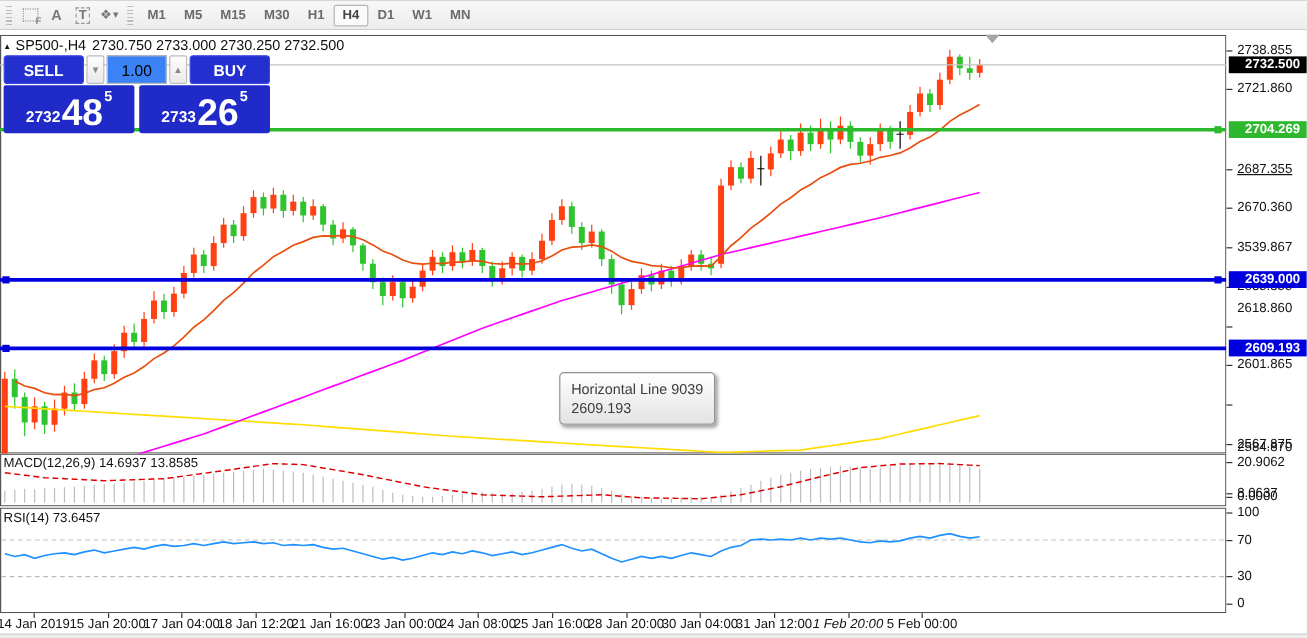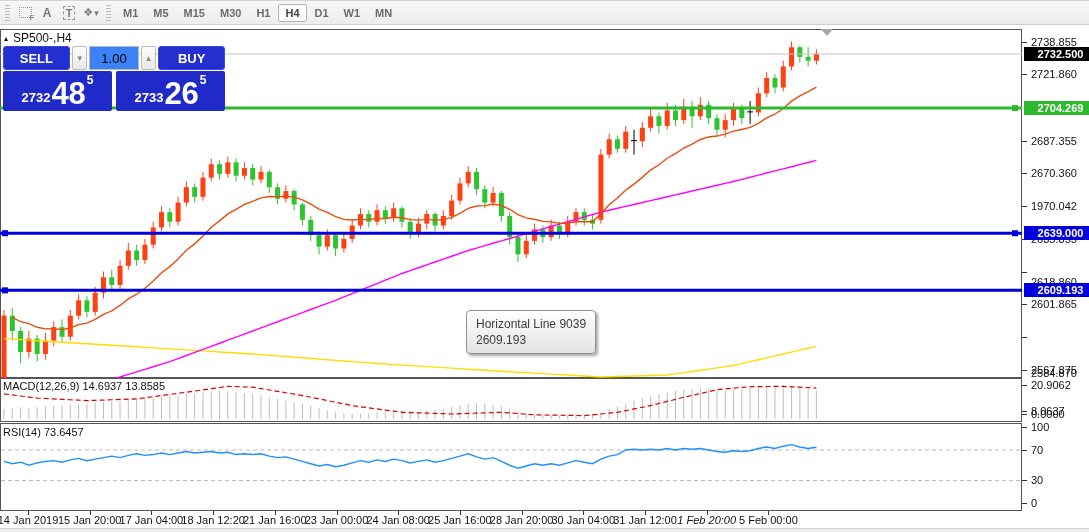--- a/index.html
+++ b/index.html
@@ -428,20 +428,21 @@
       <line x1="1" y1="27" x2="1021" y2="27" stroke="#bdbdbd" stroke-width="1" stroke-dasharray="4 3"></line>
       <line x1="1" y1="57.48" x2="1021" y2="57.48" stroke="#bdbdbd" stroke-width="1" stroke-dasharray="4 3"></line>
       <path d="M4,38.43 L12.29,40.72 L20.58,39.19 L28.87,42.24 L37.16,39.95 L45.45,38.43 L53.74,37.67 L62.03,39.19 L70.32,36.91 L78.61,35.38 L86.9,37.67 L95.19,36.14 L103.48,34.62 L111.77,33.1 L120.06,34.62 L128.35,32.33 L136.64,30.81 L144.93,32.33 L153.22,31.57 L161.51,30.05 L169.8,31.57 L178.09,30.05 L186.38,28.52 L194.67,30.05 L202.96,29.29 L211.25,28.52 L219.54,30.05 L227.83,29.29 L236.12,31.57 L244.41,30.81 L252.7,31.57 L260.99,30.81 L269.28,33.1 L277.57,34.62 L285.86,33.86 L294.15,36.14 L302.44,38.43 L310.73,40.72 L319.02,43 L327.31,41.48 L335.6,43.76 L343.89,42.24 L352.18,39.95 L360.47,37.67 L368.76,39.19 L377.05,36.91 L385.34,38.43 L393.63,36.14 L401.92,37.67 L410.21,39.95 L418.5,38.43 L426.79,36.91 L435.08,39.19 L443.37,37.67 L451.66,35.38 L459.95,33.1 L468.24,30.81 L476.53,33.86 L484.82,36.14 L493.11,34.62 L501.4,38.43 L509.69,42.24 L517.98,45.29 L526.27,43 L534.56,40.72 L542.85,42.24 L551.14,40.72 L559.43,42.24 L567.72,39.95 L576.01,37.67 L584.3,39.19 L592.59,40.72 L600.88,36.14 L609.17,33.1 L617.46,31.57 L625.75,27 L634.04,26.24 L642.33,27 L650.62,26.24 L658.91,27 L667.2,25.48 L675.49,27 L683.78,25.48 L692.07,26.24 L700.36,25.48 L708.65,27 L716.94,28.52 L725.23,29.29 L733.52,27.76 L741.81,28.52 L750.1,27.76 L758.39,25.48 L766.68,23.95 L774.97,25.48 L783.26,23.19 L791.55,21.67 L799.84,23.95 L808.13,25.48 L816.42,24.26" fill="none" stroke="#1e90ff" stroke-width="1.4"></path>
     </svg>
 
   <div class="scroll-marker"></div>
 
   <div class="chart-title">
     <span class="tri">▴</span>
     <span>SP500-,H4</span>
+    <span>2730.750 2733.000 2730.250 2732.500</span>
   </div>
 
   <div class="trade-panel">
     <div class="tp-row1">
       <div class="btn-blue sellbuy">SELL</div>
       <div class="spin">▼</div>
       <div class="vol">1.00</div>
       <div class="spin">▲</div>
       <div class="btn-blue sellbuy">BUY</div>
     </div>
@@ -469,29 +470,29 @@
   <div class="ind-label" style="top:425px">RSI(14) 73.6457</div>
 
   <div class="axis-col" id="price-axis"></div>
   <div id="time-axis"></div>
   <div class="bottom-strip"></div>
 <div class="tick-dash" style="top: 40.81px;"></div>
     <div class="tick-label" style="top: 34.81px;">2738.855</div>
     <div class="tick-dash" style="top: 73.39px;"></div>
     <div class="tick-label" style="top: 67.39px;">2721.860</div>
     <div class="tick-dash" style="top: 139.53px;"></div>
-    <div class="tick-label" style="top: 133.53px;">2687.355</div>
+    <div class="tick-label" style="top: 133.53px; text-decoration: underline;">2687.355</div>
     <div class="tick-dash" style="top: 172.11px;"></div>
     <div class="tick-label" style="top: 166.11px;">2670.360</div>
     <div class="tick-dash" style="top: 204.68px;"></div>
-    <div class="tick-label" style="top: 198.68px;">1970.042</div>
+    <div class="tick-label" style="top: 198.68px;">3539.867</div>
     <div class="tick-dash" style="top: 238.24px;"></div>
     <div class="tick-label" style="top: 232.24px;">2635.855</div>
     <div class="tick-dash" style="top: 270.82px;"></div>
-    <div class="tick-label" style="top: 275px; text-align: right;">2618.860</div>
+    <div class="tick-label" style="top: 250px; text-align: right;">2618.860</div>
     <div class="tick-dash" style="top: 303.4px;"></div>
     <div class="tick-label" style="top: 297.4px;">2601.865</div>
     <div class="tick-dash" style="top: 335.97px;"></div>
     <div class="tick-label" style="top: 329.97px; margin-top: 36px;">2584.870</div>
     <div class="tick-dash" style="top: 368.55px;"></div>
     <div class="tick-label" style="top: 362.55px;">2567.875</div>
     <div class="badge" style="top: 46px; background: rgb(0, 0, 0);">2732.500</div>
     <div class="badge" style="top: 100.11px; background: rgb(45, 184, 45);">2704.269</div>
     <div class="badge" style="top: 225.22px; background: rgb(0, 0, 221);">2639.000</div>
     <div class="badge" style="top: 282.35px; background: rgb(0, 0, 221);">2609.193</div>

